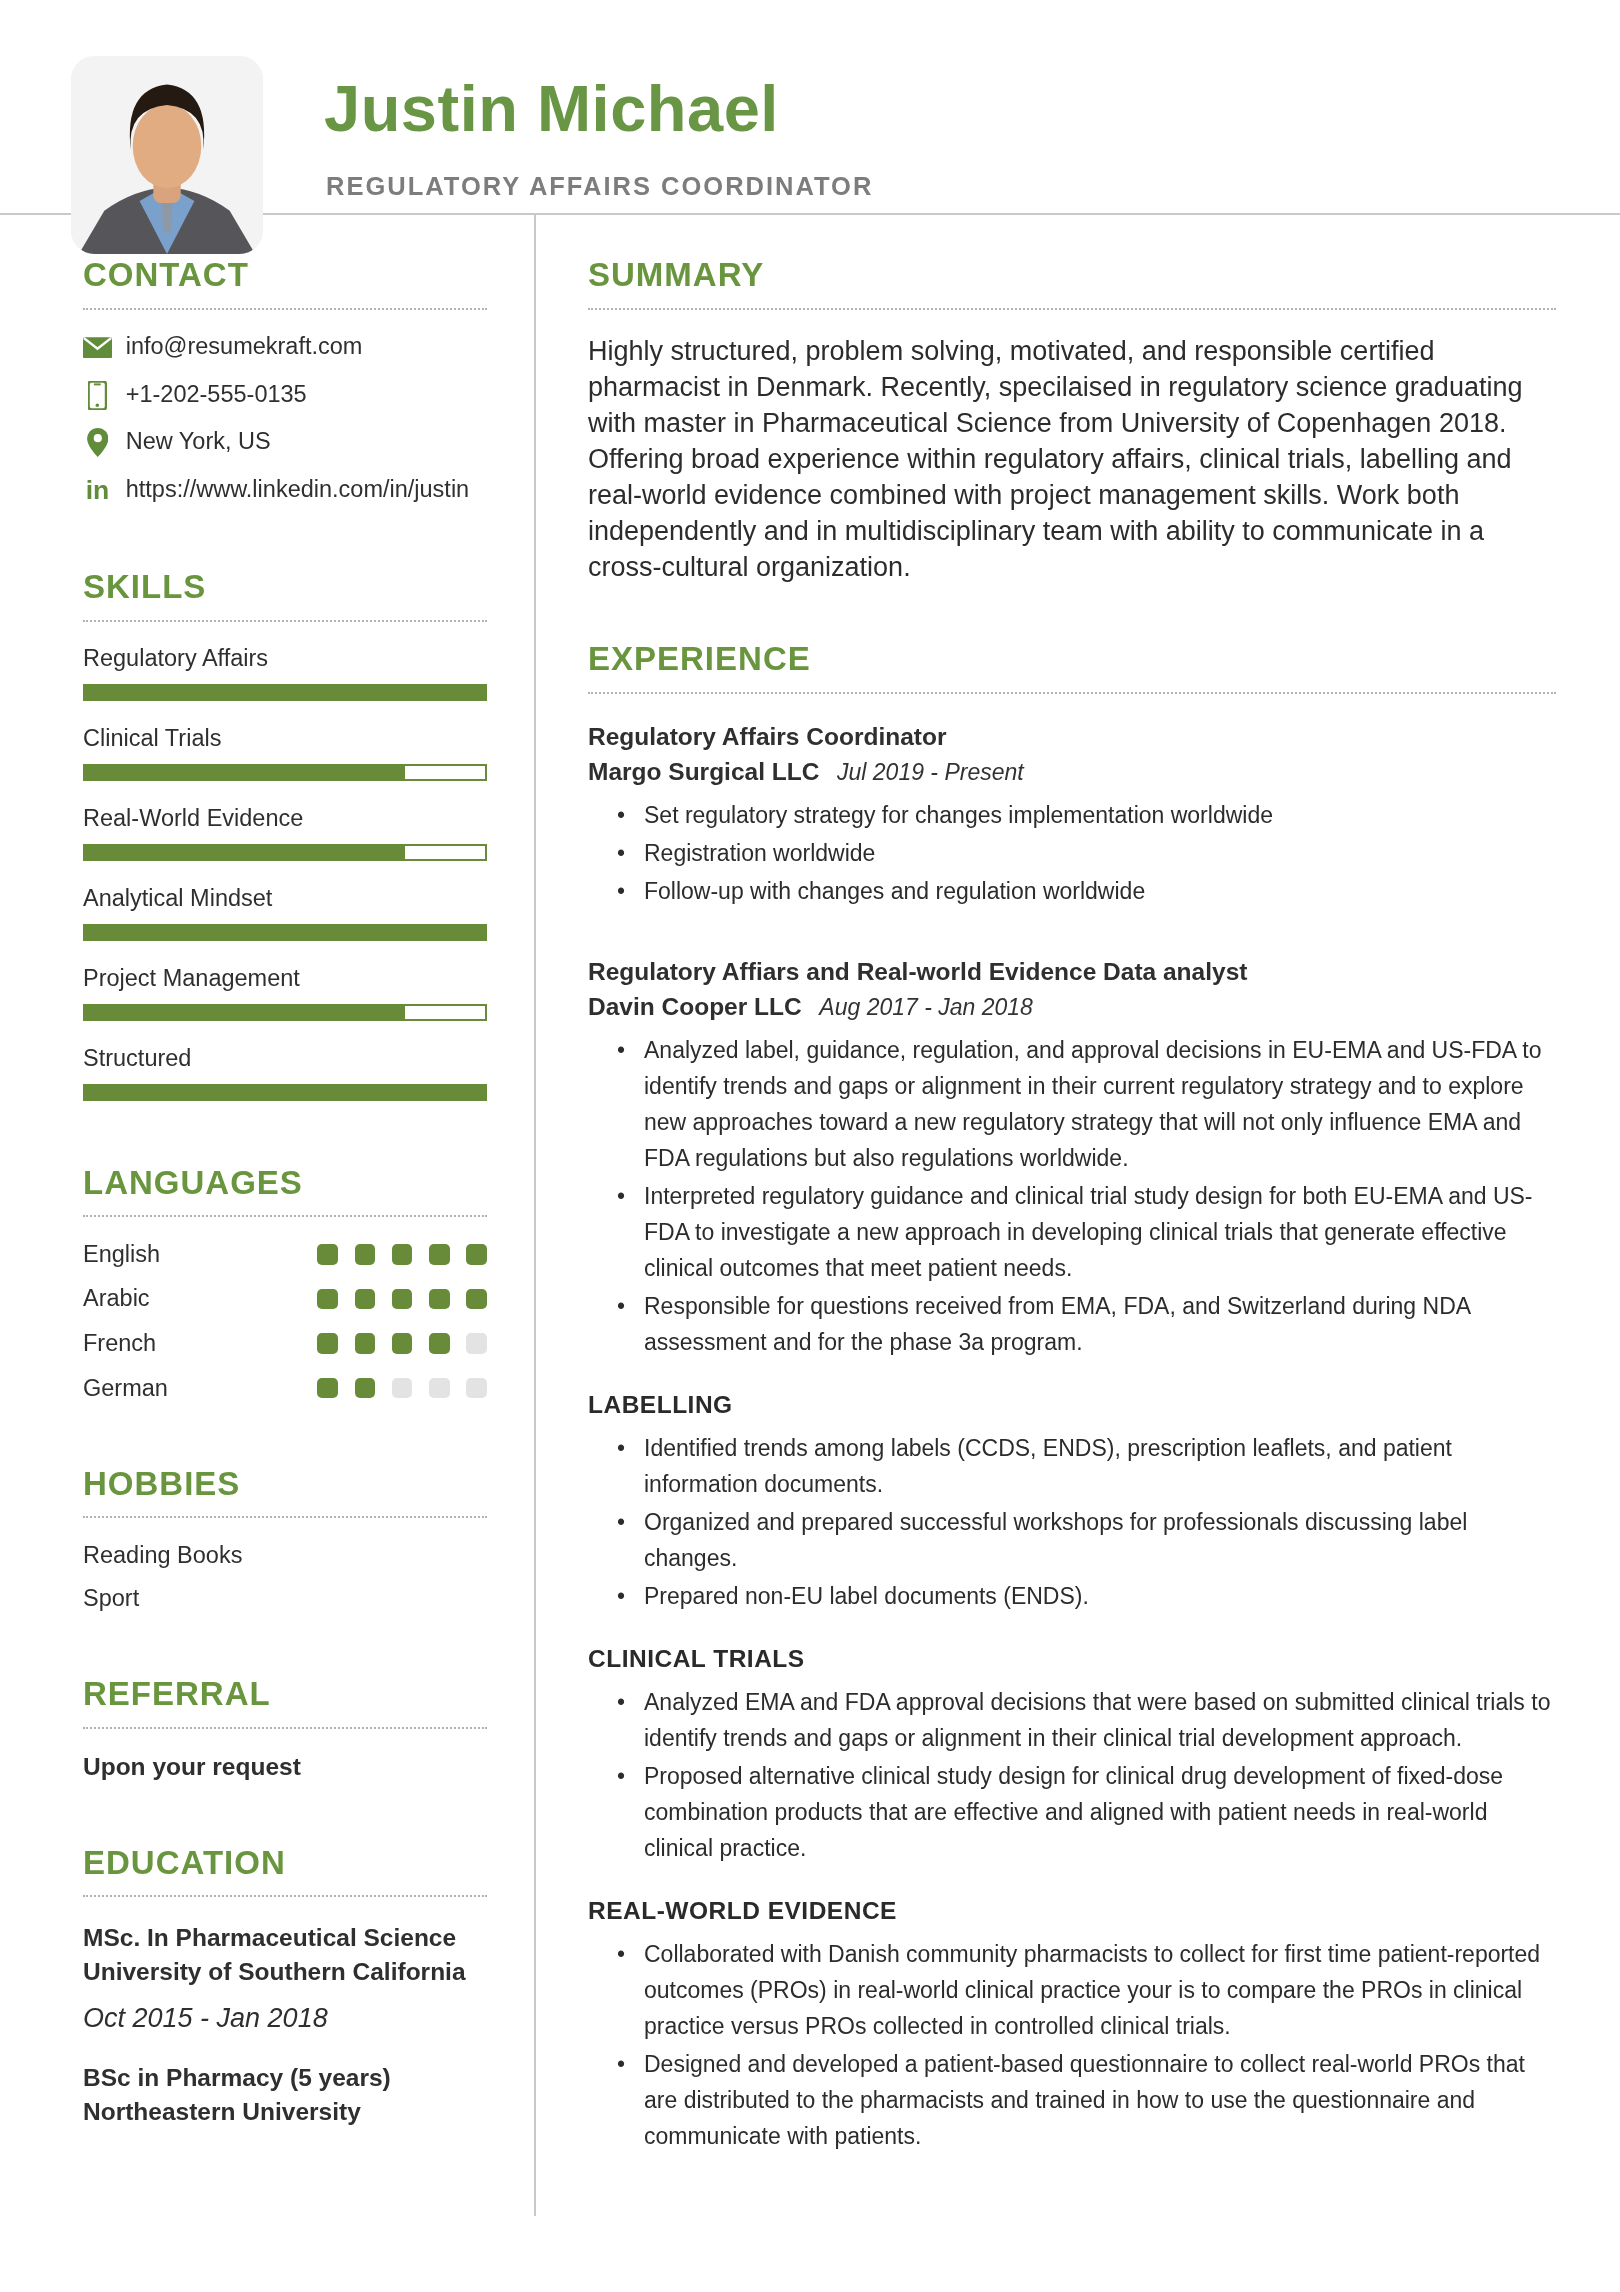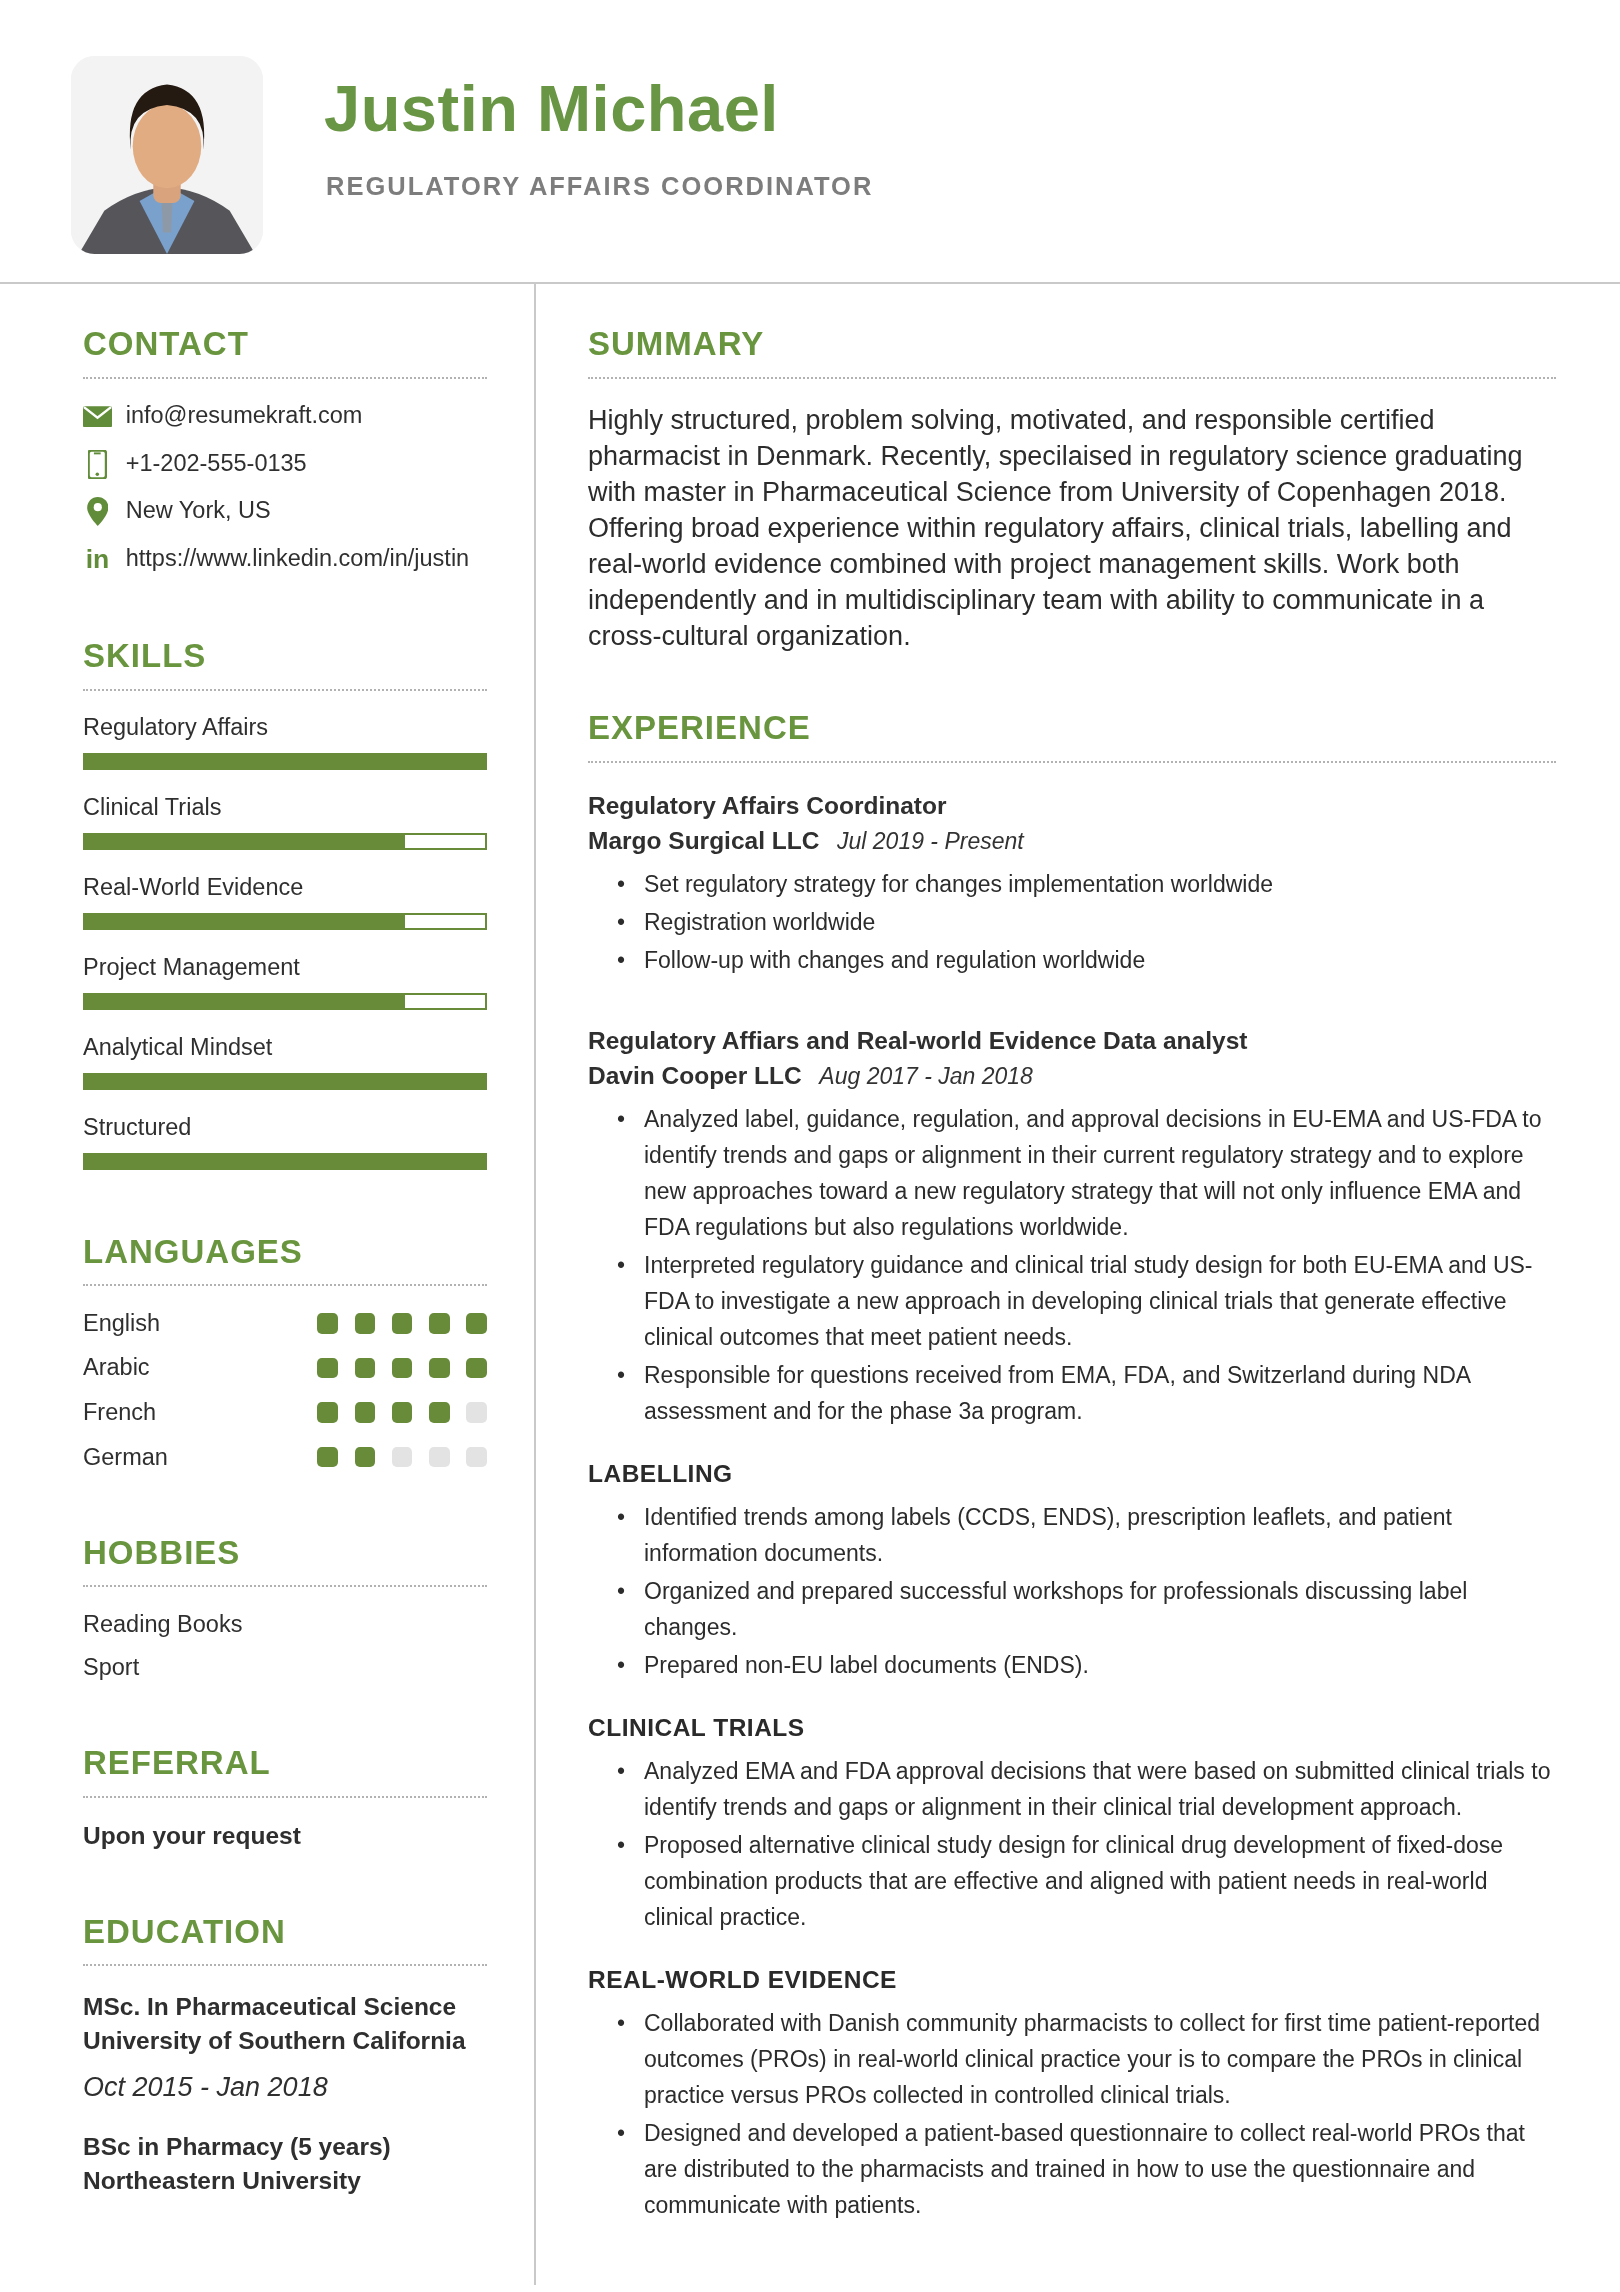--- a/index.html
+++ b/index.html
@@ -1,21 +1,21 @@
 <!DOCTYPE html>
 <html><head>
 <meta charset="utf-8">
 <style>
   * { margin:0; padding:0; box-sizing:border-box; }
   html,body { background:#ffffff; }
   body { font-family:"Liberation Sans","DejaVu Sans",sans-serif; color:#2f2f2f; }
   .page { position:relative; width:1620px; height:2293px; background:#ffffff; overflow:hidden; }
 
   
-  .header { position:relative; height:284px; border-bottom:2px solid #c9c9c9; background:#ffffff; }
+  .header { position:relative; height:215px; border-bottom:2px solid #c9c9c9; background:#ffffff; }
   .photo { position:absolute; left:71px; top:56px; width:192px; height:198px; border-radius:23.5px; overflow:hidden; background:#f3f3f3; }
   .photo svg { display:block; width:100%; height:100%; }
   .name { position:absolute; left:324px; top:71px; font-size:65px; font-weight:bold; color:#699644; letter-spacing:0.5px; }
   .role { position:absolute; left:326px; top:172px; font-size:25.5px; font-weight:bold; color:#7d7d7d; letter-spacing:2px; }
 
   
   .content { display:flex; align-items:stretch; min-height:2001px; }
   .sidebar { width:534px; padding:41px 47px 39px 83px; }
   .vdiv { width:2px; background:#c9c9c9; }
   .main { flex:1; padding:41px 64px 39px 52px; }
@@ -152,29 +152,29 @@
               <div class="fill" style="width: 80%;"></div>
             </div>
         </div>
         <div class="skill">
           <div class="skill-label">Real-World Evidence</div>
           <div class="bar">
               <div class="fill" style="width: 80%;"></div>
             </div>
         </div>
         <div class="skill">
+          <div class="skill-label">Analytical Mindset</div>
+          <div class="bar">
+              <div class="fill" style="width: 100%;"></div>
+            </div>
+        </div>
+        <div class="skill">
           <div class="skill-label">Project Management</div>
           <div class="bar">
               <div class="fill" style="width: 80%;"></div>
-            </div>
-        </div>
-        <div class="skill">
-          <div class="skill-label">Analytical Mindset</div>
-          <div class="bar">
-              <div class="fill" style="width: 100%;"></div>
             </div>
         </div>
         <div class="skill">
           <div class="skill-label">Structured</div>
           <div class="bar">
               <div class="fill" style="width: 100%;"></div>
             </div>
         </div>
       </div>
 

